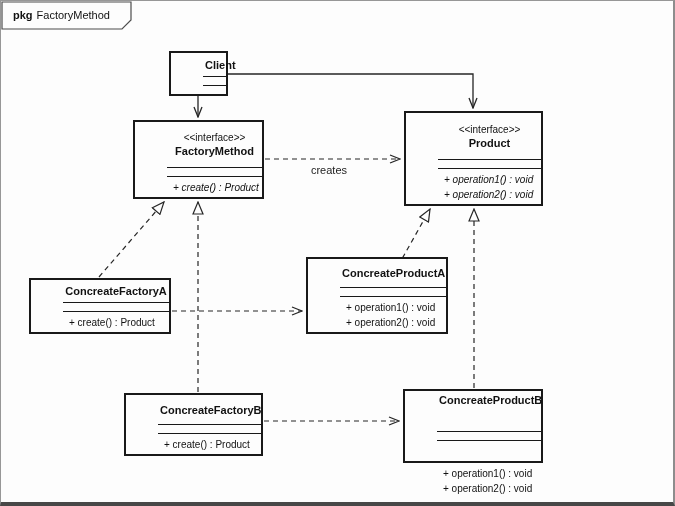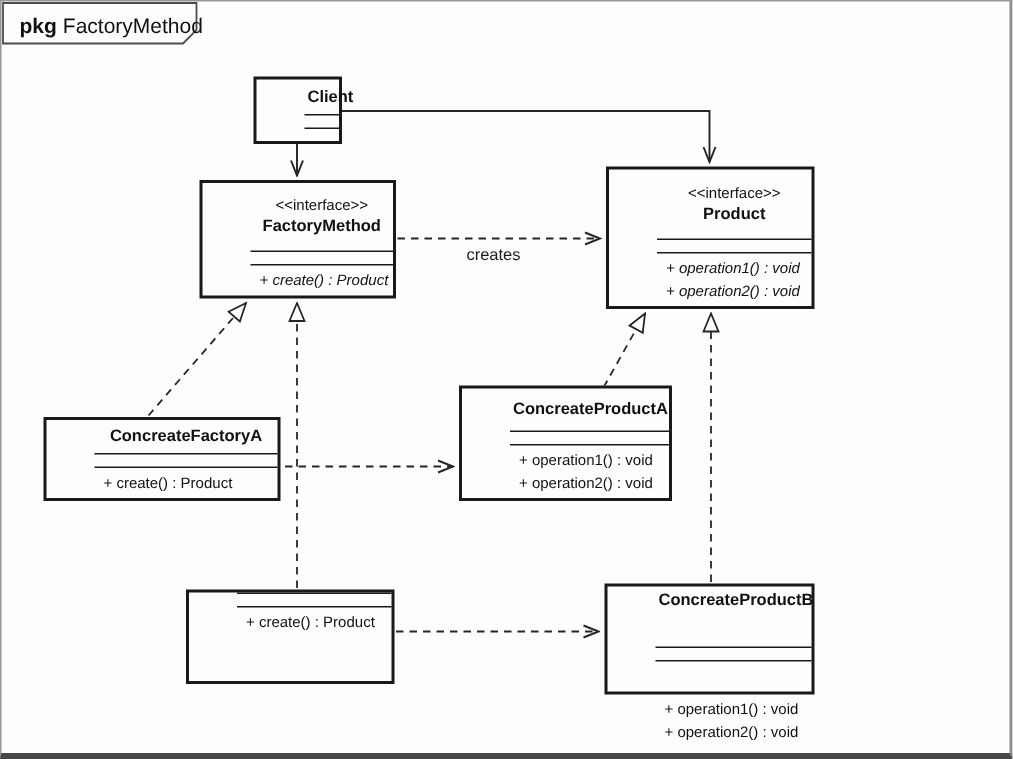--- a/index.html
+++ b/index.html
@@ -5,21 +5,21 @@
   html,body { margin:0; padding:0; background:#e8e8e8; font-family:"Liberation Sans", sans-serif; }
   .canvas {
     position:relative; width:675px; height:506px; margin:0 auto;
     background:#fdfdfd; box-sizing:border-box;
     border:1px solid #979797; border-right:2px solid #8d8d8d; border-bottom:4px solid #474747;
     overflow:hidden;
   }
   .connector-layer { position:absolute; left:0; top:0; z-index:1; }
   .pkg-label {
     position:absolute; left:12px; top:8px; z-index:3;
-    font-size:14px; color:#111; white-space:nowrap;
+    font-size:11px; color:#111; white-space:nowrap;
   }
   .pkg-label .kw { font-weight:bold; margin-right:4px; }
   .cls {
     position:absolute; z-index:2; box-sizing:border-box;
     background:#fdfdfd; border:2px solid #191919;
     display:flex; flex-direction:column; color:#111;padding-left:32px;
   }
   .cls-title {
     flex:1 1 auto; display:flex; flex-direction:column; justify-content:center;
     text-align:center; padding:2px 2px;
@@ -105,21 +105,21 @@
       <div class="stereotype">&lt;&lt;interface&gt;&gt;</div>
       <div class="cls-name">Product</div>
     </div>
     <div class="cls-attrs"></div>
     <div class="cls-ops italic">
       <div class="op">+ operation1() : void</div>
       <div class="op">+ operation2() : void</div>
     </div>
   </div>
 
-  <div class="cls" style="left:28px; top:277px; width:158px; height:56px;">
+  <div class="cls" style="left:28px; top:277px; width:142px; height:56px;">
     <div class="cls-title">
       <div class="cls-name">ConcreateFactoryA</div>
     </div>
     <div class="cls-attrs"></div>
     <div class="cls-ops">
       <div class="op">+ create() : Product</div>
     </div>
   </div>
 
   <div class="cls" style="left:305px; top:256px; width:142px; height:77px;">
@@ -127,20 +127,23 @@
       <div class="cls-name">ConcreateProductA</div>
     </div>
     <div class="cls-attrs"></div>
     <div class="cls-ops">
       <div class="op">+ operation1() : void</div>
       <div class="op">+ operation2() : void</div>
     </div>
   </div>
 
   <div class="cls" style="left:123px; top:392px; width:139px; height:63px;">
+    <div class="cls-title">
+      <div class="cls-name">ConcreateFactoryB</div>
+    </div>
     <div class="cls-attrs"></div>
     <div class="cls-ops">
       <div class="op">+ create() : Product</div>
     </div>
   </div>
 
   <div class="cls" style="left:402px; top:388px; width:140px; height:74px;gap:22px;">
     <div class="cls-title">
       <div class="cls-name">ConcreateProductB</div>
     </div>

